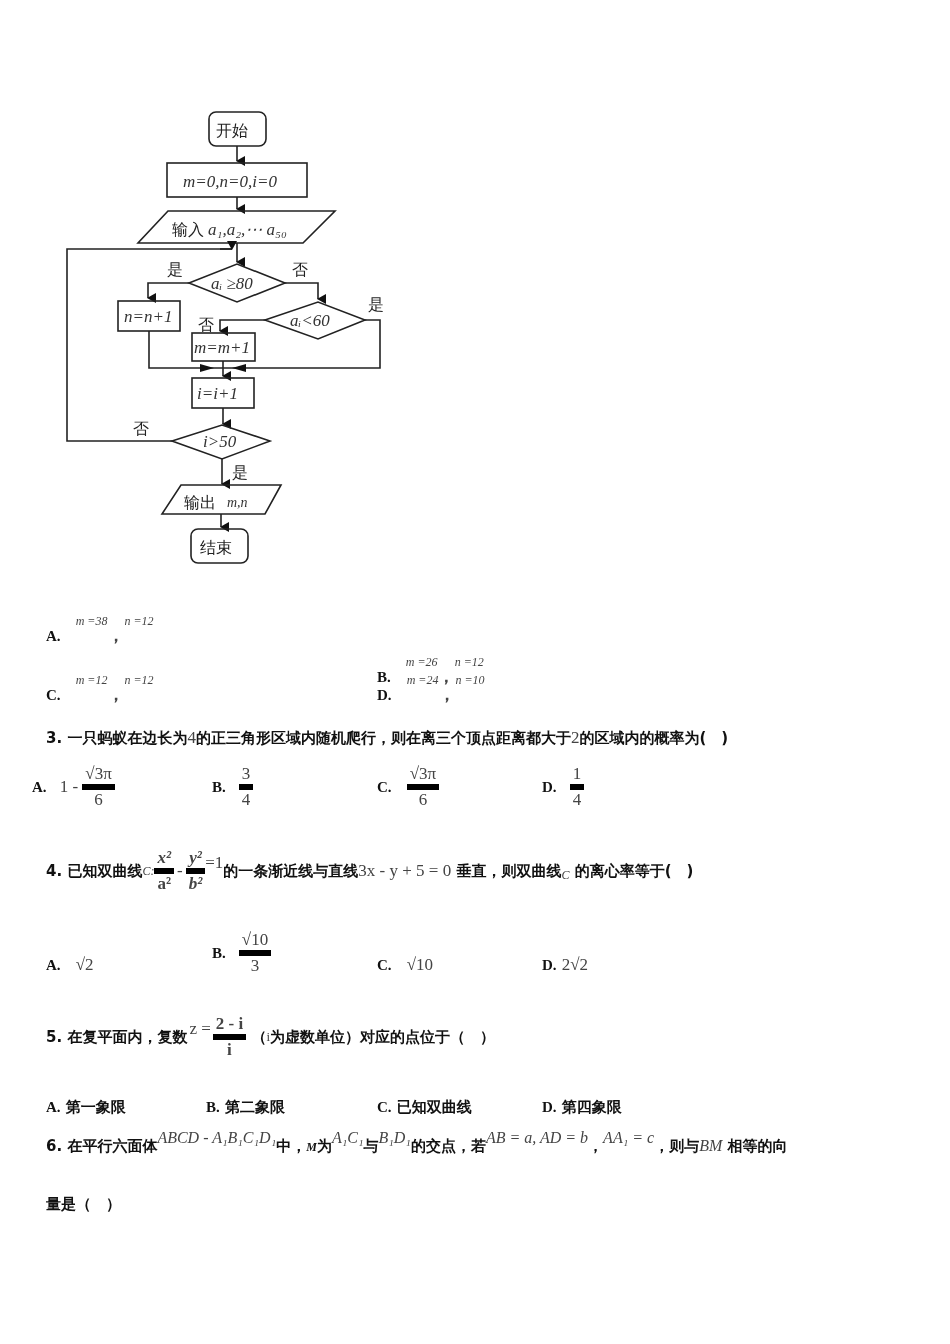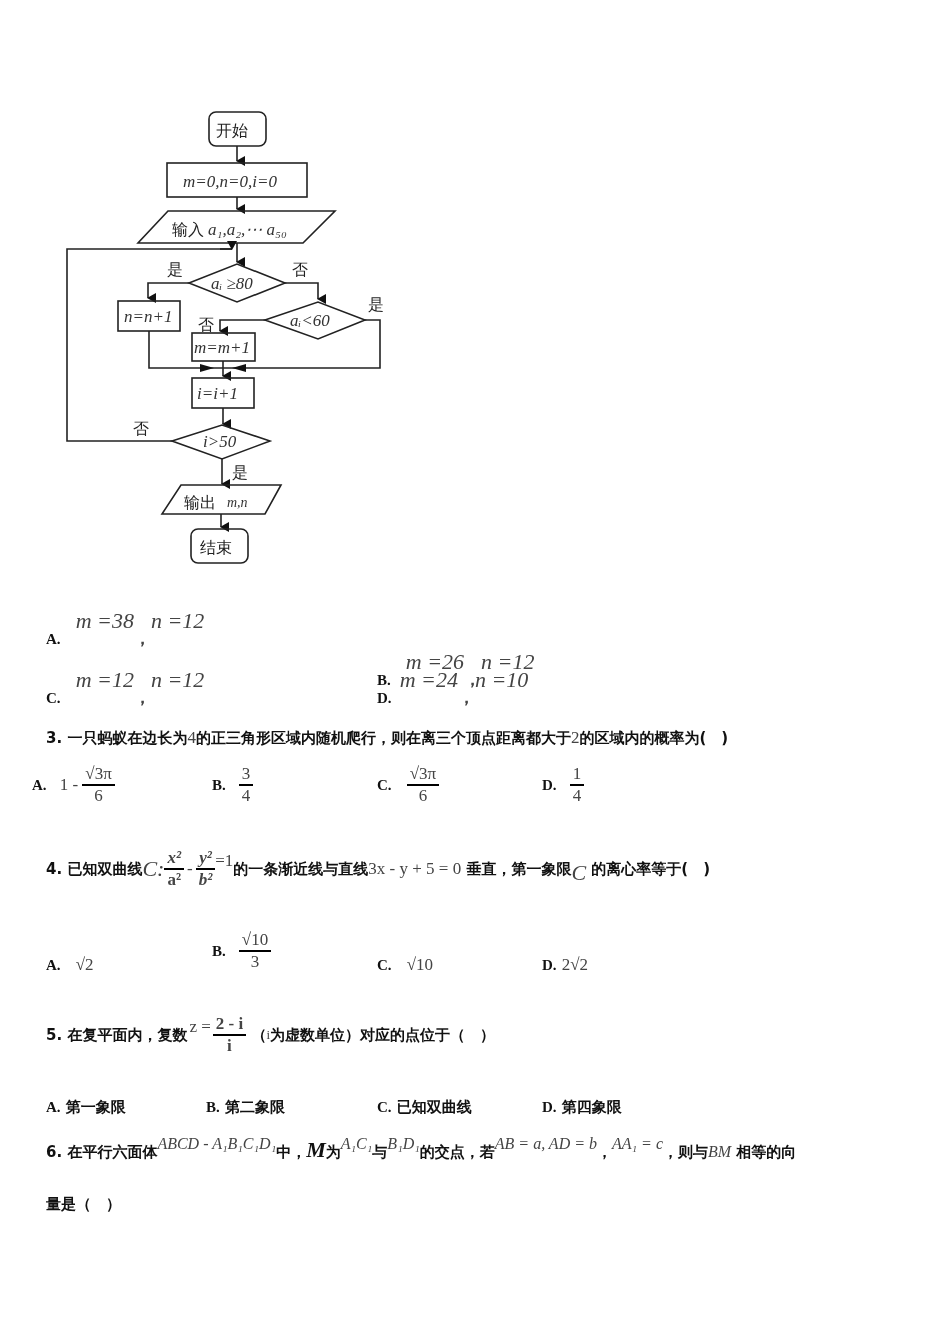--- a/index.html
+++ b/index.html
@@ -1,25 +1,25 @@
 <!DOCTYPE html>
 <html><head>
 <meta charset="utf-8">
 <style>
   html, body { margin: 0; padding: 0; background: #ffffff; }
   body { width: 950px; height: 1344px; position: relative; overflow: hidden;
          font-family: "DejaVu Sans", sans-serif; color: #111; }
   .abs { position: absolute; }
   .q { font-size: 15px; font-weight: bold; white-space: nowrap; }
   .opt-label { font-family: "Liberation Serif", serif; font-weight: bold; font-size: 15px; }
-  .math { font-family: "Liberation Serif", serif; font-style: italic; font-weight: normal; color: #444; font-size: 22px; }
+  .math { font-family: "Liberation Serif", serif; font-style: italic; font-weight: normal; color: #444; font-size: 12px; }
   .mathn { font-family: "Liberation Serif", serif; font-weight: normal; color: #444; font-size: 17px; }
   .frac { display: inline-flex; flex-direction: column; align-items: center; vertical-align: middle;
           font-family: "Liberation Serif", serif; color: #444; font-size: 17px; line-height: 20px; }
-  .frac .num { border-bottom: 2px solid #000000; padding: 0 3px; }
+  .frac .num { border-bottom: 6px solid #000000; padding: 0 3px; }
   .frac .den { padding: 0 3px; }
   .fc-text { font-family: "DejaVu Sans", sans-serif; font-size: 16px; fill: #222; }
   .fc-math { font-family: "Liberation Serif", serif; font-style: italic; font-size: 17px; fill: #333; }
 </style>
 </head>
 <body>
 
 <svg class="abs" style="left:0;top:0" width="420" height="580" viewBox="0 0 420 580">
   <defs>
     <marker id="arr" markerWidth="10" markerHeight="10" refX="5" refY="8" orient="auto" markerUnits="userSpaceOnUse">
@@ -96,21 +96,21 @@
   <div class="abs" style="left:377px;top:608px;margin-top:41px;">
     <span class="opt-label" style="position:relative;top:16px">B.</span>
     <span class="math" style="margin-left:10px">m =26</span><span class="mathn" style="position:relative;top:16px;font-weight:bold">，</span><span class="math">n =12</span>
   </div>
   <div class="abs" style="left:46px;top:667px;">
     <span class="opt-label" style="position:relative;top:16px">C.</span>
     <span class="math" style="margin-left:10px">m =12</span><span class="mathn" style="position:relative;top:16px;font-weight:bold">，</span><span class="math">n =12</span>
   </div>
   <div class="abs" style="left:377px;top:667px;">
     <span class="opt-label" style="position:relative;top:16px">D.</span>
-    <span class="math" style="margin-left:3px">m =24</span><span class="mathn" style="position:relative;top:16px;font-weight:bold">，</span><span class="math">n =10</span>
+    <span class="math" style="margin-left:10px">m =24</span><span class="mathn" style="position:relative;top:16px;font-weight:bold">，</span><span class="math">n =10</span>
   </div>
 </div>
 
 <div class="abs q" style="left:46px;top:728px;">
   <span>3.</span>
   <span>一只蚂蚁在边长为</span><span class="mathn">4</span><span>的正三角形区域内随机爬行，则在离三个顶点距离都大于</span><span class="mathn">2</span><span>的区域内的概率为(　)</span>
 </div>
 <div class="abs" style="left:32px;top:764px;text-align:right;">
   <span class="opt-label">A.</span>
   <span class="mathn" style="margin-left:8px">1 - </span>
@@ -147,21 +147,21 @@
   <span class="frac">
       <span class="num" style="font-style:italic">x²</span>
       <span class="den" style="">a²</span>
     </span>
   <span class="mathn" style="margin:0 3px">-</span>
   <span class="frac">
       <span class="num" style="font-style:italic">y²</span>
       <span class="den" style="font-style:italic">b²</span>
     </span>
   <span class="mathn" style="position:relative;top:-8px">=1</span>
-  <span>的一条渐近线与直线</span><span class="mathn">3x -  y + 5 = 0</span>&nbsp;<span>垂直，第一象限</span><span class="math" style="position:relative;top:4px">C</span>&nbsp;<span>的离心率等于(　)</span>
+  <span>的一条渐近线与直线</span><span class="mathn">3x -  y + 5 = 0</span>&nbsp;<span>垂直，则双曲线</span><span class="math" style="position:relative;top:4px">C</span>&nbsp;<span>的离心率等于(　)</span>
 </div>
 <div class="abs" style="left:46px;top:955px;">
   <span class="opt-label">A.</span>
   <span class="mathn" style="margin-left:10px">√2</span>
 </div>
 <div class="abs" style="left:212px;top:930px;">
   <span class="opt-label" style="position:relative;top:0">B.</span>
   <span class="frac" style="margin-left:8px">
       <span class="num">√10</span>
       <span class="den">3</span>

